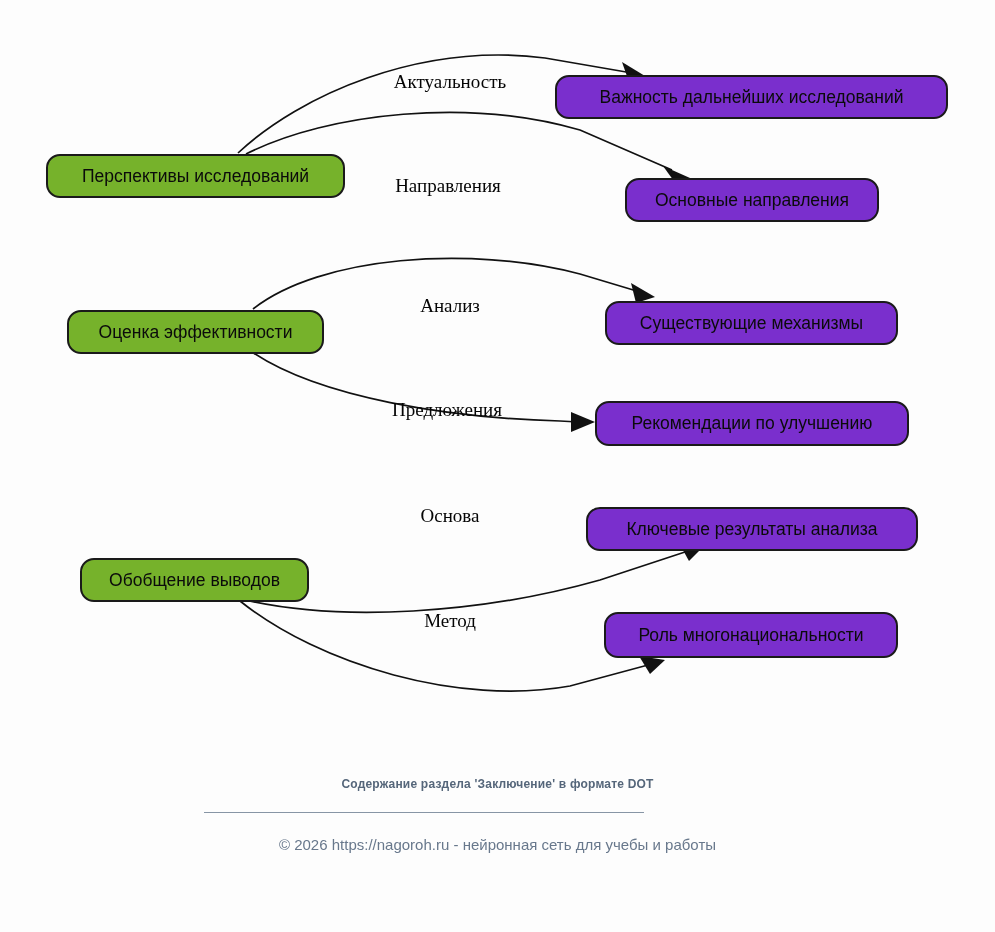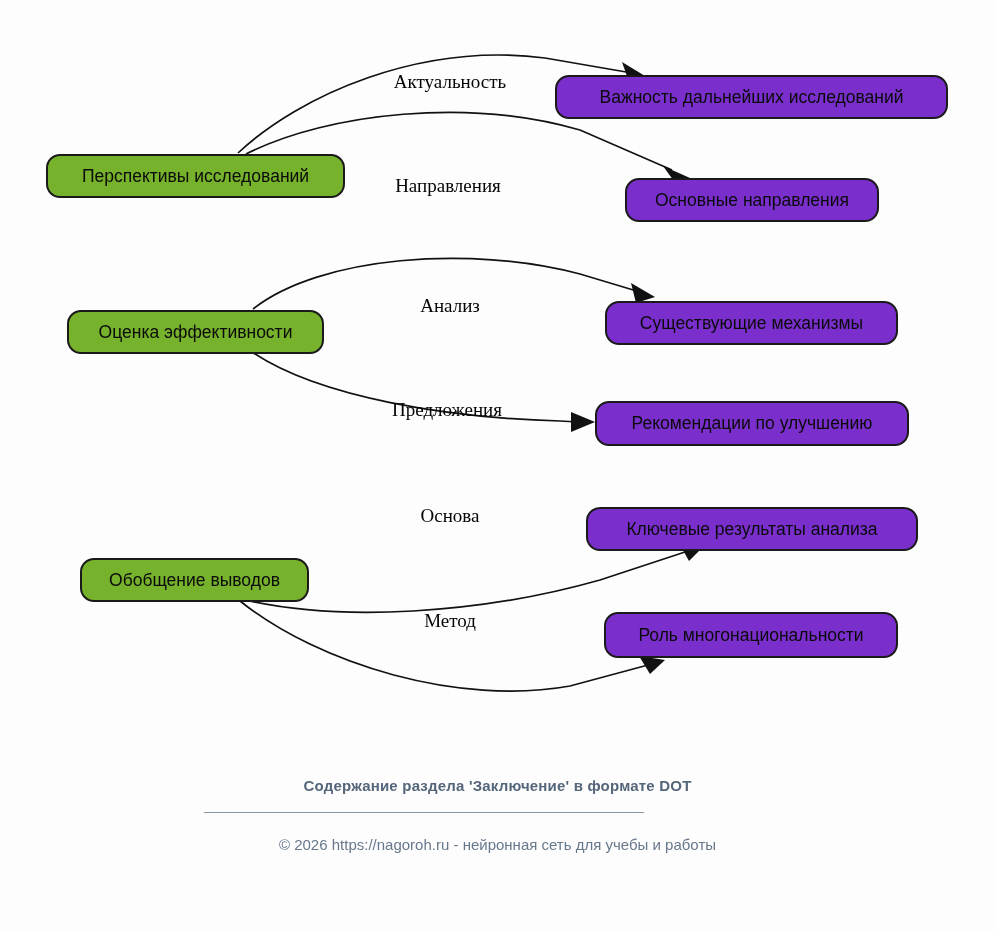--- a/index.html
+++ b/index.html
@@ -56,21 +56,21 @@
     dominant-baseline: middle;
   }
   .footer {
     position: absolute;
     left: 0;
     width: 995px;
     text-align: center;
   }
   .footer-title {
     top: 777px;
-    font-size: 15px;
+    font-size: 12px;
     font-weight: bold;
     color: #55667a;
     letter-spacing: 0.2px;
   }
   .footer-rule {
     position: absolute;
     top: 812px;
     left: 50%;
     transform: translateX(-50%);
     width: 440px;

